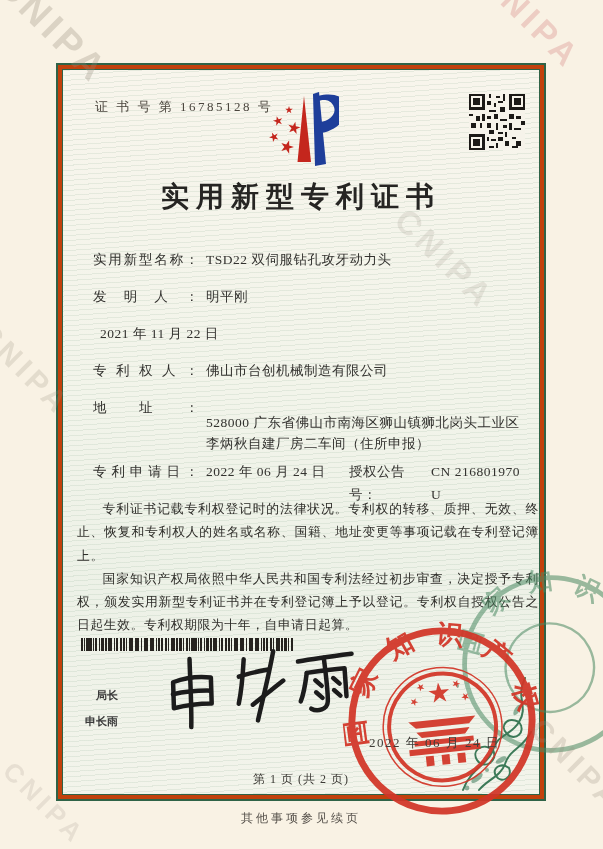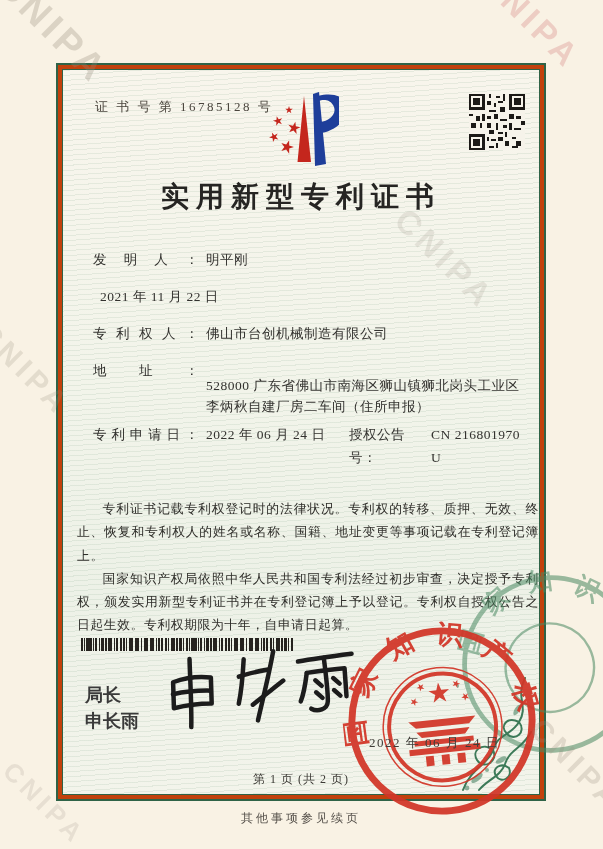--- a/index.html
+++ b/index.html
@@ -54,21 +54,21 @@
   .barcode {
     position:absolute; left:18px; top:568px; width:212px; height:13px;
     background:
       repeating-linear-gradient(90deg,#26231f 0 1px,transparent 1px 3px),
       repeating-linear-gradient(90deg,#26231f 0 2px,transparent 2px 7px),
       repeating-linear-gradient(90deg,#26231f 0 1px,transparent 1px 5px);
   }
   .director {
     position:absolute; left:22px; top:612px;
     font-family:"Liberation Sans","DejaVu Sans",sans-serif;
-    font-size:18px; font-weight:600; color:#3a3a3a; line-height:26px;
+    font-size:11px; font-weight:600; color:#3a3a3a; line-height:26px;text-align:right;
   }
   .sig { position:absolute; left:95px; top:572px; width:210px; height:100px; }
   .seal { position:absolute; left:280px; top:552px; width:198px; height:198px; opacity:0.93; transform:rotate(-6deg); z-index:3; }
   .seal-date {
     position:absolute; left:306px; top:664px; z-index:4;
     font-size:13px; color:#3f3d38; letter-spacing:1.5px;
   }
   .page-info {
     position:absolute; left:0; top:701px; width:100%; text-align:center;
     font-size:12px; color:#3c3a35; letter-spacing:1px;
@@ -191,20 +191,24 @@
             <rect x="9" y="23" width="2" height="1"></rect>
               <rect x="12" y="22" width="1" height="2"></rect>
               <rect x="19" y="23" width="3" height="1"></rect>
           </g>
         </svg>
 
         <div class="title">实用新型专利证书</div>
 
         <div class="fields">
           <div class="frow">
+            <span class="flabel">实用新型名称：</span>
+            <span class="fvalue">TSD22 双伺服钻孔攻牙动力头</span>
+          </div>
+          <div class="frow">
             <span class="flabel">发明人：</span>
             <span class="fvalue">明平刚</span>
           </div>
           <div class="frow">
             <span class="fvalue">2021 年 11 月 22 日</span>
           </div>
           <div class="frow">
             <span class="flabel">专利权人：</span>
             <span class="fvalue">佛山市台创机械制造有限公司</span>
           </div>

